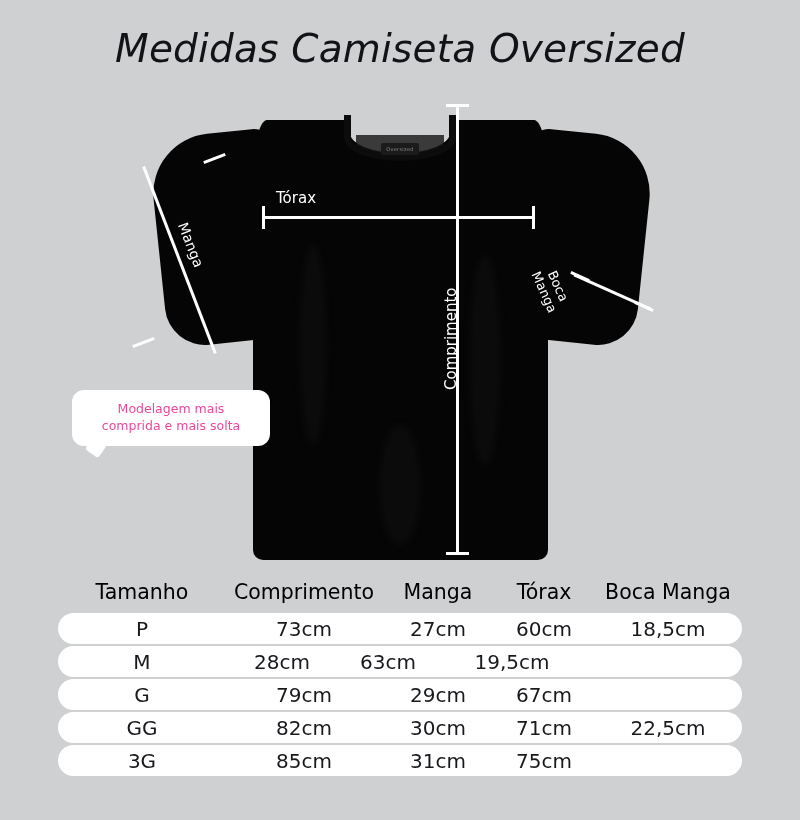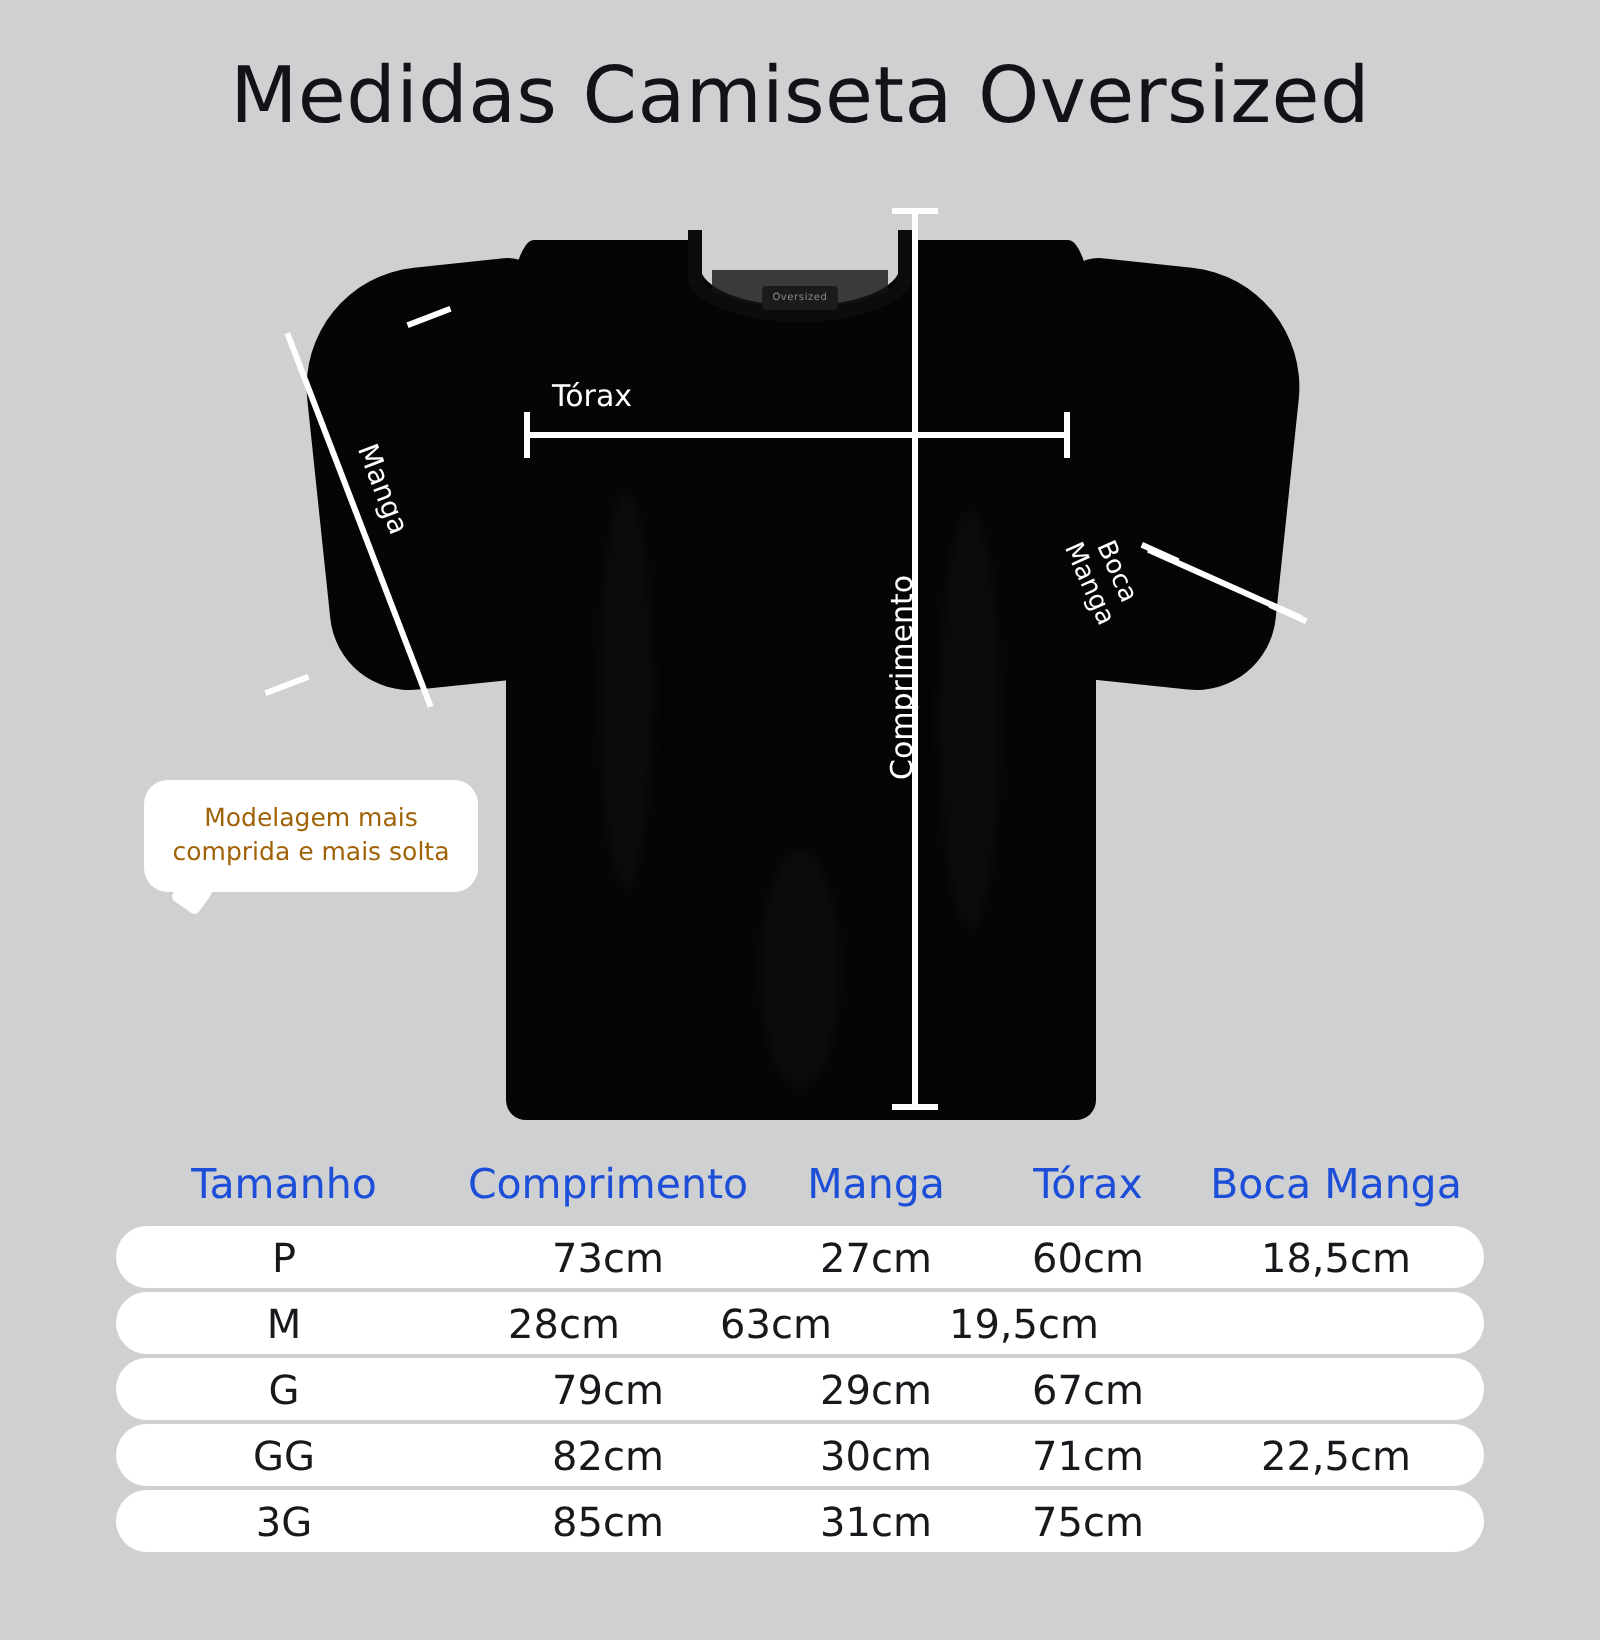--- a/index.html
+++ b/index.html
@@ -15,20 +15,21 @@
   }
   #page-title {
     position: absolute;
     top: 26px; left: 0; width: 800px;
     text-align: center;
     font-size: 39px;
     font-weight: 400;
     color: #111317;
     letter-spacing: 0.2px;
     white-space: nowrap;
+    font-style: italic;
   }
 
   
   #illustration {
     position: absolute;
     top: 95px; left: 0;
     width: 800px; height: 470px;
   }
 
   
@@ -169,24 +170,24 @@
     transform-origin: left top;
     white-space: nowrap;
     line-height: 15px;
     text-align: center;
   }
 
   
   #callout {
     position: absolute;
     left: 72px; top: 295px;
-    width: 167px; height: 56px;
+    width: 198px; height: 56px;
     background: #ffffff;
     border-radius: 12px;
-    color: #a16207;
+    color: #ec4899;
     font-size: 12.5px;
     line-height: 17px;
     text-align: center;
     padding-top: 10px;
   }
   #callout:after {
     content: "";
     position: absolute;
     left: 16px; bottom: -9px;
     width: 16px; height: 16px;
@@ -218,21 +219,21 @@
   }
   .cell {
     font-size: 20px;
     color: #17191c;
     text-align: center;
     white-space: nowrap;
     overflow: hidden;
   }
   .header .cell {
     font-size: 20.5px;
-    color: #1d4ed8;
+    color: #000000;
     text-align: center;
   }
   .c0 { width: 168px; }
   .c1 { width: 156px; }
   .c2 { width: 112px; }
   .c3 { width: 100px; }
   .c4 { width: 148px; }
 </style>
 </head>
 <body>

